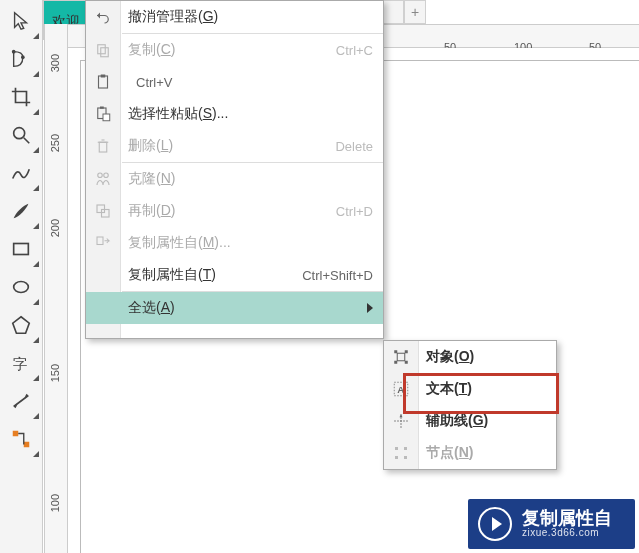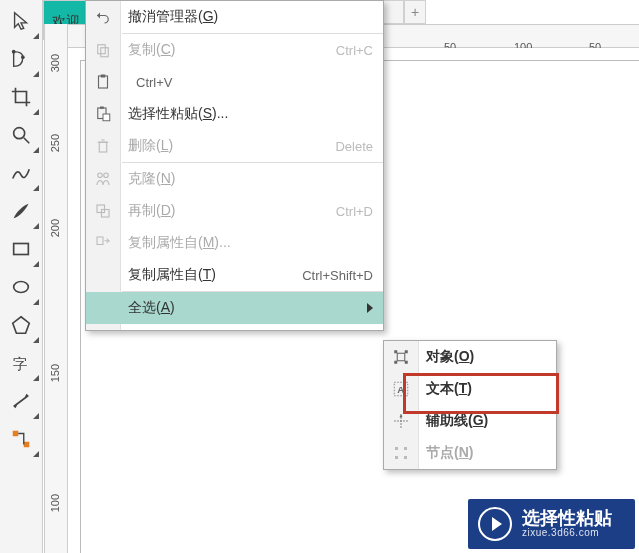--- a/index.html
+++ b/index.html
@@ -129,21 +129,21 @@
     border-bottom: 6px solid #555;
   }
   .menu {
     position: absolute;
     left: 85px;
     top: 0;
     width: 297px;
     background: #fff;
     border: 1px solid #aaa;
     box-shadow: 3px 3px 6px rgba(0,0,0,0.25);
-    padding-bottom: 6px;
+    padding-bottom: 14px;
   }
   .menu .iconcol {
     position: absolute;
     left: 0;
     top: 0;
     bottom: 0;
     width: 34px;
     background: #f2f2f2;
     border-right: 1px solid #e0e0e0;
   }
@@ -511,16 +511,16 @@
   </div>
 </div>
 
 <div class="highlight-box"></div>
 
 <div class="watermark">
   <div class="play">
       <div></div>
     </div>
   <div>
-    <div class="txt1">选择性粘贴</div>
+    <div class="txt1">复制属性自</div>
     <div class="txt2">zixue.3d66.com</div>
   </div>
 </div>
 
 </body></html>

